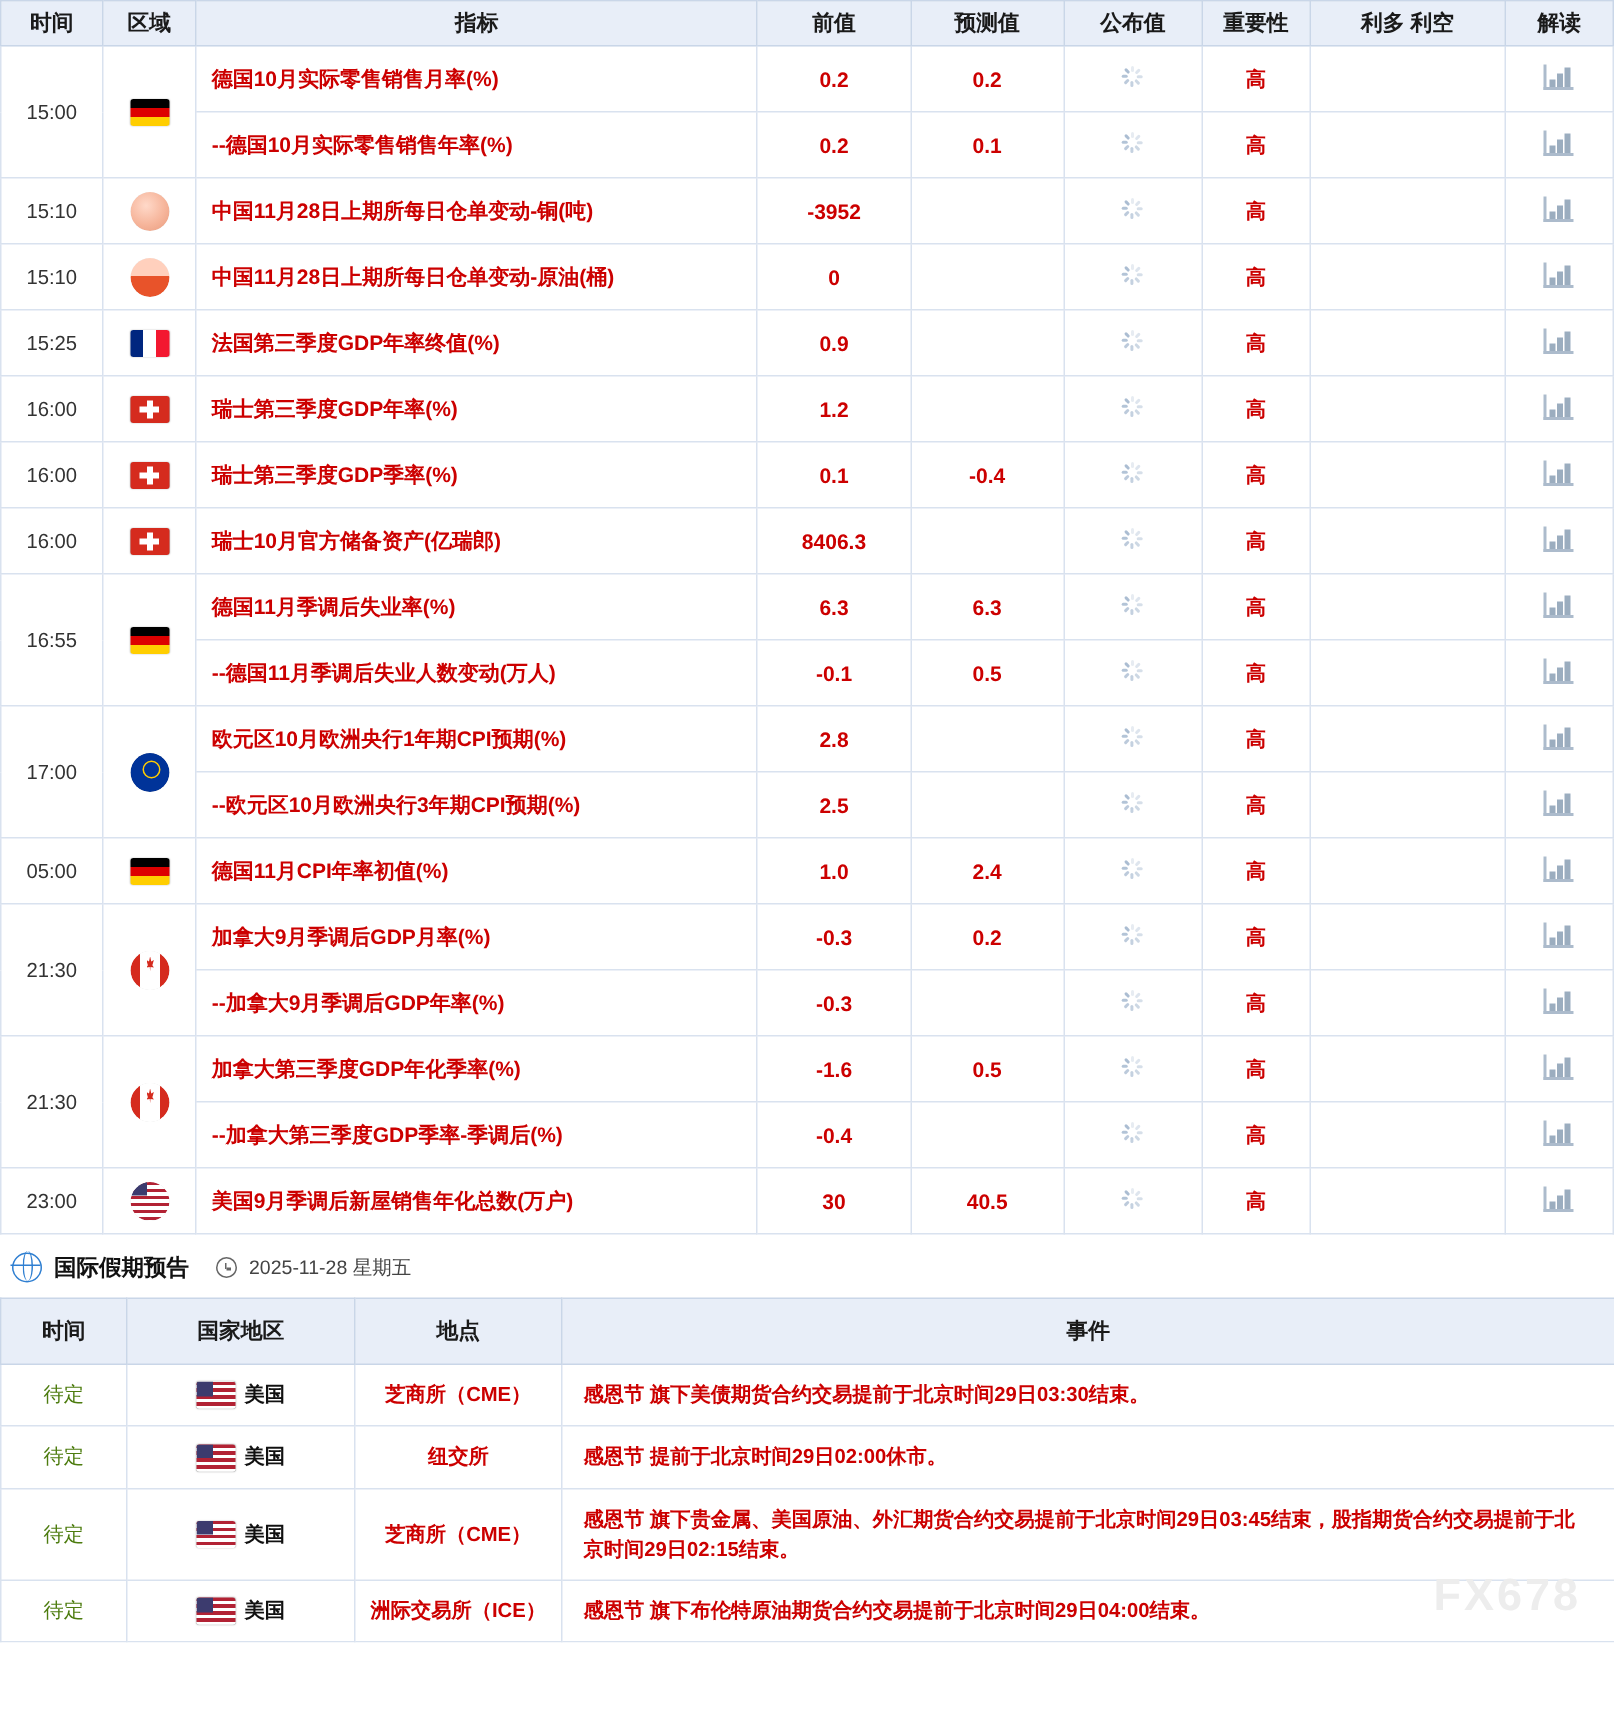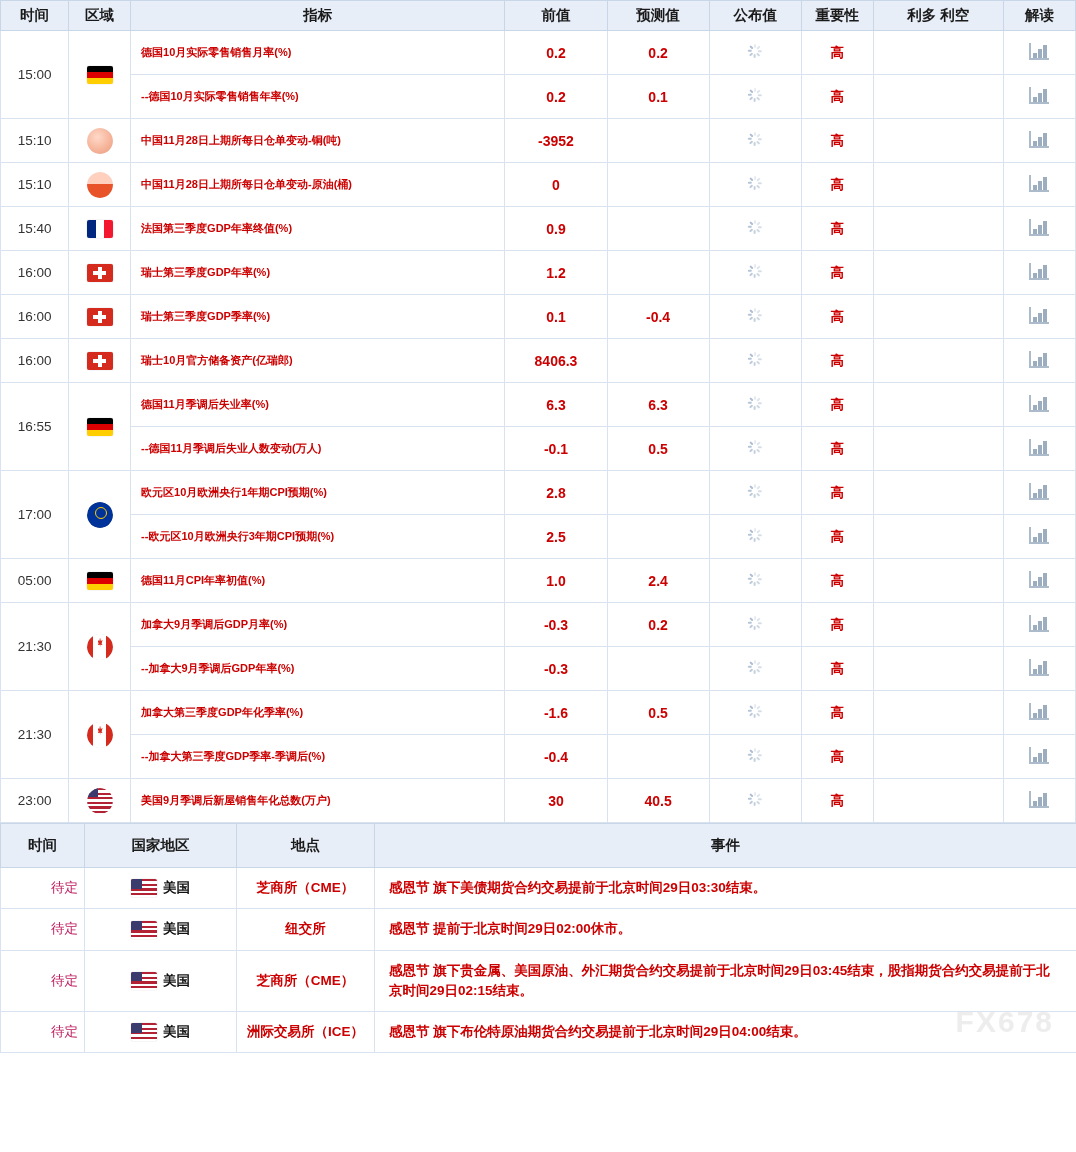--- a/index.html
+++ b/index.html
@@ -34,21 +34,21 @@
     text-align: center;
     vertical-align: middle;
     background: #fff;
   }
   .cal td.time { color: #333; font-size: 13.5px; }
   .cal td.indicator {
     text-align: left;
     padding-left: 10px;
     color: #cc0000;
     font-weight: bold;
-    font-size: 11px;
+    font-size: 14px;
   }
   .cal td.num {
     color: #cc0000;
     font-weight: bold;
     font-size: 14px;
   }
   .cal td.imp { color: #cc0000; font-weight: bold; font-size: 13.5px; }
   .cal td.flagcell { padding: 0; }
 
   
@@ -175,21 +175,21 @@
     text-align: center;
   }
   .hol td {
     border: 1px solid #d9e2ef;
     font-size: 13.5px;
     text-align: center;
     vertical-align: middle;
     background: #fff;
     padding: 10px 6px;
   }
-  .hol td.time { color: #be185d; text-align: right; }
+  .hol td.time { color: #4d7c0f; }
   .hol td.country { color: #111; font-weight: bold; }
   .hol td.country .flag { margin-right: 6px; }
   .hol td.place { color: #cc0000; font-weight: bold; line-height: 1.35; }
   .hol td.event {
     text-align: left; padding-left: 14px; padding-right: 14px;
     color: #cc0000; font-weight: bold; line-height: 1.5;
   }
   col.h-time { width: 84px; }
   col.h-country { width: 152px; }
   col.h-place { width: 138px; }
@@ -280,21 +280,21 @@
             </span></td>
           <td class="indicator">中国11月28日上期所每日仓单变动-原油(桶)</td>
           <td class="num">0</td>
           <td class="num"></td>
           <td><span class="spinner"><i style="transform:rotate(0deg);opacity:0.25"></i><i style="transform:rotate(45deg);opacity:0.34"></i><i style="transform:rotate(90deg);opacity:0.43"></i><i style="transform:rotate(135deg);opacity:0.52"></i><i style="transform:rotate(180deg);opacity:0.61"></i><i style="transform:rotate(225deg);opacity:0.70"></i><i style="transform:rotate(270deg);opacity:0.79"></i><i style="transform:rotate(315deg);opacity:0.88"></i></span></td>
           <td class="imp">高</td>
           <td></td>
           <td><span class="chart-icon"><span class="axis-y"></span><span class="axis-x"></span><b></b><b></b><b></b></span></td>
         </tr>
         <tr>
-          <td class="time">15:40</td>
+          <td class="time">15:25</td>
           <td class="flagcell"><span class="flag flag-fr"></span></td>
           <td class="indicator">法国第三季度GDP年率终值(%)</td>
           <td class="num">0.9</td>
           <td class="num"></td>
           <td><span class="spinner"><i style="transform:rotate(0deg);opacity:0.25"></i><i style="transform:rotate(45deg);opacity:0.34"></i><i style="transform:rotate(90deg);opacity:0.43"></i><i style="transform:rotate(135deg);opacity:0.52"></i><i style="transform:rotate(180deg);opacity:0.61"></i><i style="transform:rotate(225deg);opacity:0.70"></i><i style="transform:rotate(270deg);opacity:0.79"></i><i style="transform:rotate(315deg);opacity:0.88"></i></span></td>
           <td class="imp">高</td>
           <td></td>
           <td><span class="chart-icon"><span class="axis-y"></span><span class="axis-x"></span><b></b><b></b><b></b></span></td>
         </tr>
         <tr>
@@ -436,20 +436,26 @@
           <td class="num">30</td>
           <td class="num">40.5</td>
           <td><span class="spinner"><i style="transform:rotate(0deg);opacity:0.25"></i><i style="transform:rotate(45deg);opacity:0.34"></i><i style="transform:rotate(90deg);opacity:0.43"></i><i style="transform:rotate(135deg);opacity:0.52"></i><i style="transform:rotate(180deg);opacity:0.61"></i><i style="transform:rotate(225deg);opacity:0.70"></i><i style="transform:rotate(270deg);opacity:0.79"></i><i style="transform:rotate(315deg);opacity:0.88"></i></span></td>
           <td class="imp">高</td>
           <td></td>
           <td><span class="chart-icon"><span class="axis-y"></span><span class="axis-x"></span><b></b><b></b><b></b></span></td>
         </tr>
       </tbody>
   </table>
 
+  <div class="holiday-head">
+    <span class="globe"></span>
+    <span class="holiday-title">国际假期预告</span>
+    <span class="clock"></span>
+    <span class="holiday-date">2025-11-28 星期五</span>
+  </div>
 
   <table class="hol">
     <colgroup>
       <col class="h-time">
         <col class="h-country">
         <col class="h-place">
         <col class="h-event">
     </colgroup>
     <thead>
       <tr>

